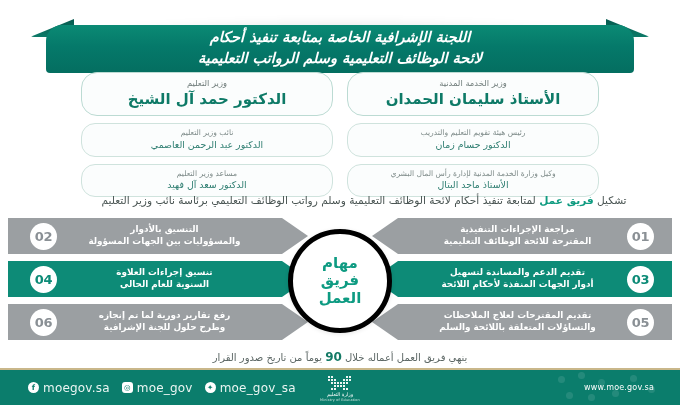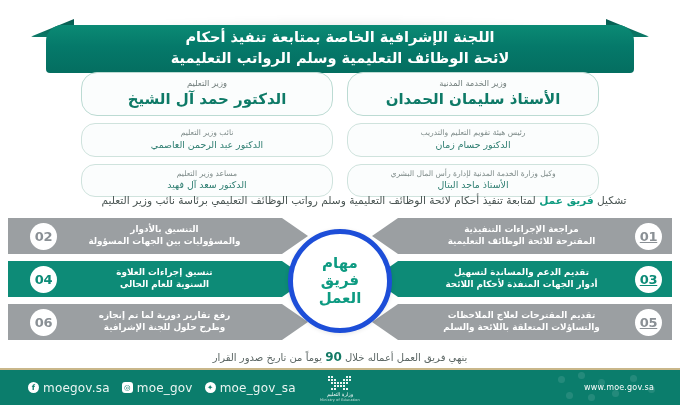--- a/index.html
+++ b/index.html
@@ -10,21 +10,21 @@
     overflow: hidden;
   }
   #page {
     position: relative;
     width: 680px; height: 405px;
     background: #ffffff;
   }
 
   
   .banner-wrap {
-    position: absolute; top: 8px; left: 0; width: 680px; height: 62px;
+    position: absolute; top: 8px; left: 0; width: 680px; height: 62px; font-style: italic;
   }
   .banner-shadow {
     position: absolute; top: 10px; left: 34px; width: 612px; height: 46px;
     background: radial-gradient(ellipse at center, rgba(0,0,0,0.18), rgba(0,0,0,0) 70%);
     filter: blur(3px);
   }
   .banner-tail {
     position: absolute; top: 11px; width: 44px; height: 18px;
     background: linear-gradient(180deg,#075a4f,#0c7a68);
   }
@@ -103,29 +103,29 @@
     font-size: 13px; font-weight: bold; color: #8a9095;
     font-family: "DejaVu Sans", "Liberation Sans", sans-serif;
     letter-spacing: -.3px;
   }
   .bar.teal .num { color: #0d8b77; }
   .bar .txt {
     flex: 1 1 auto; color: #ffffff; font-size: 8.8px;
     line-height: 1.32; font-weight: bold; text-align: center;
     padding: 0 6px;
   }
-  .col.right .bar .num { margin-right: 4px; text-decoration: underline; }
+  .col.right .bar .num { margin-right: 12px; }
   .col.left  .bar .num { margin-left: 16px; }
 
   
   .hub {
     position: absolute; left: 288px; top: 229px;
     width: 104px; height: 104px; border-radius: 50%;
     background: #ffffff;
-    border: 5px solid #1d4ed8;
+    border: 5px solid #000000;
     box-shadow: 0 1px 4px rgba(0,0,0,.10);
     display: flex; flex-direction: column;
     align-items: center; justify-content: center;
     z-index: 5;
   }
   .hub span {
     display: block; color: #0e9b82; font-weight: bold;
     font-size: 15px; line-height: 1.16; letter-spacing: .2px;
   }
 

